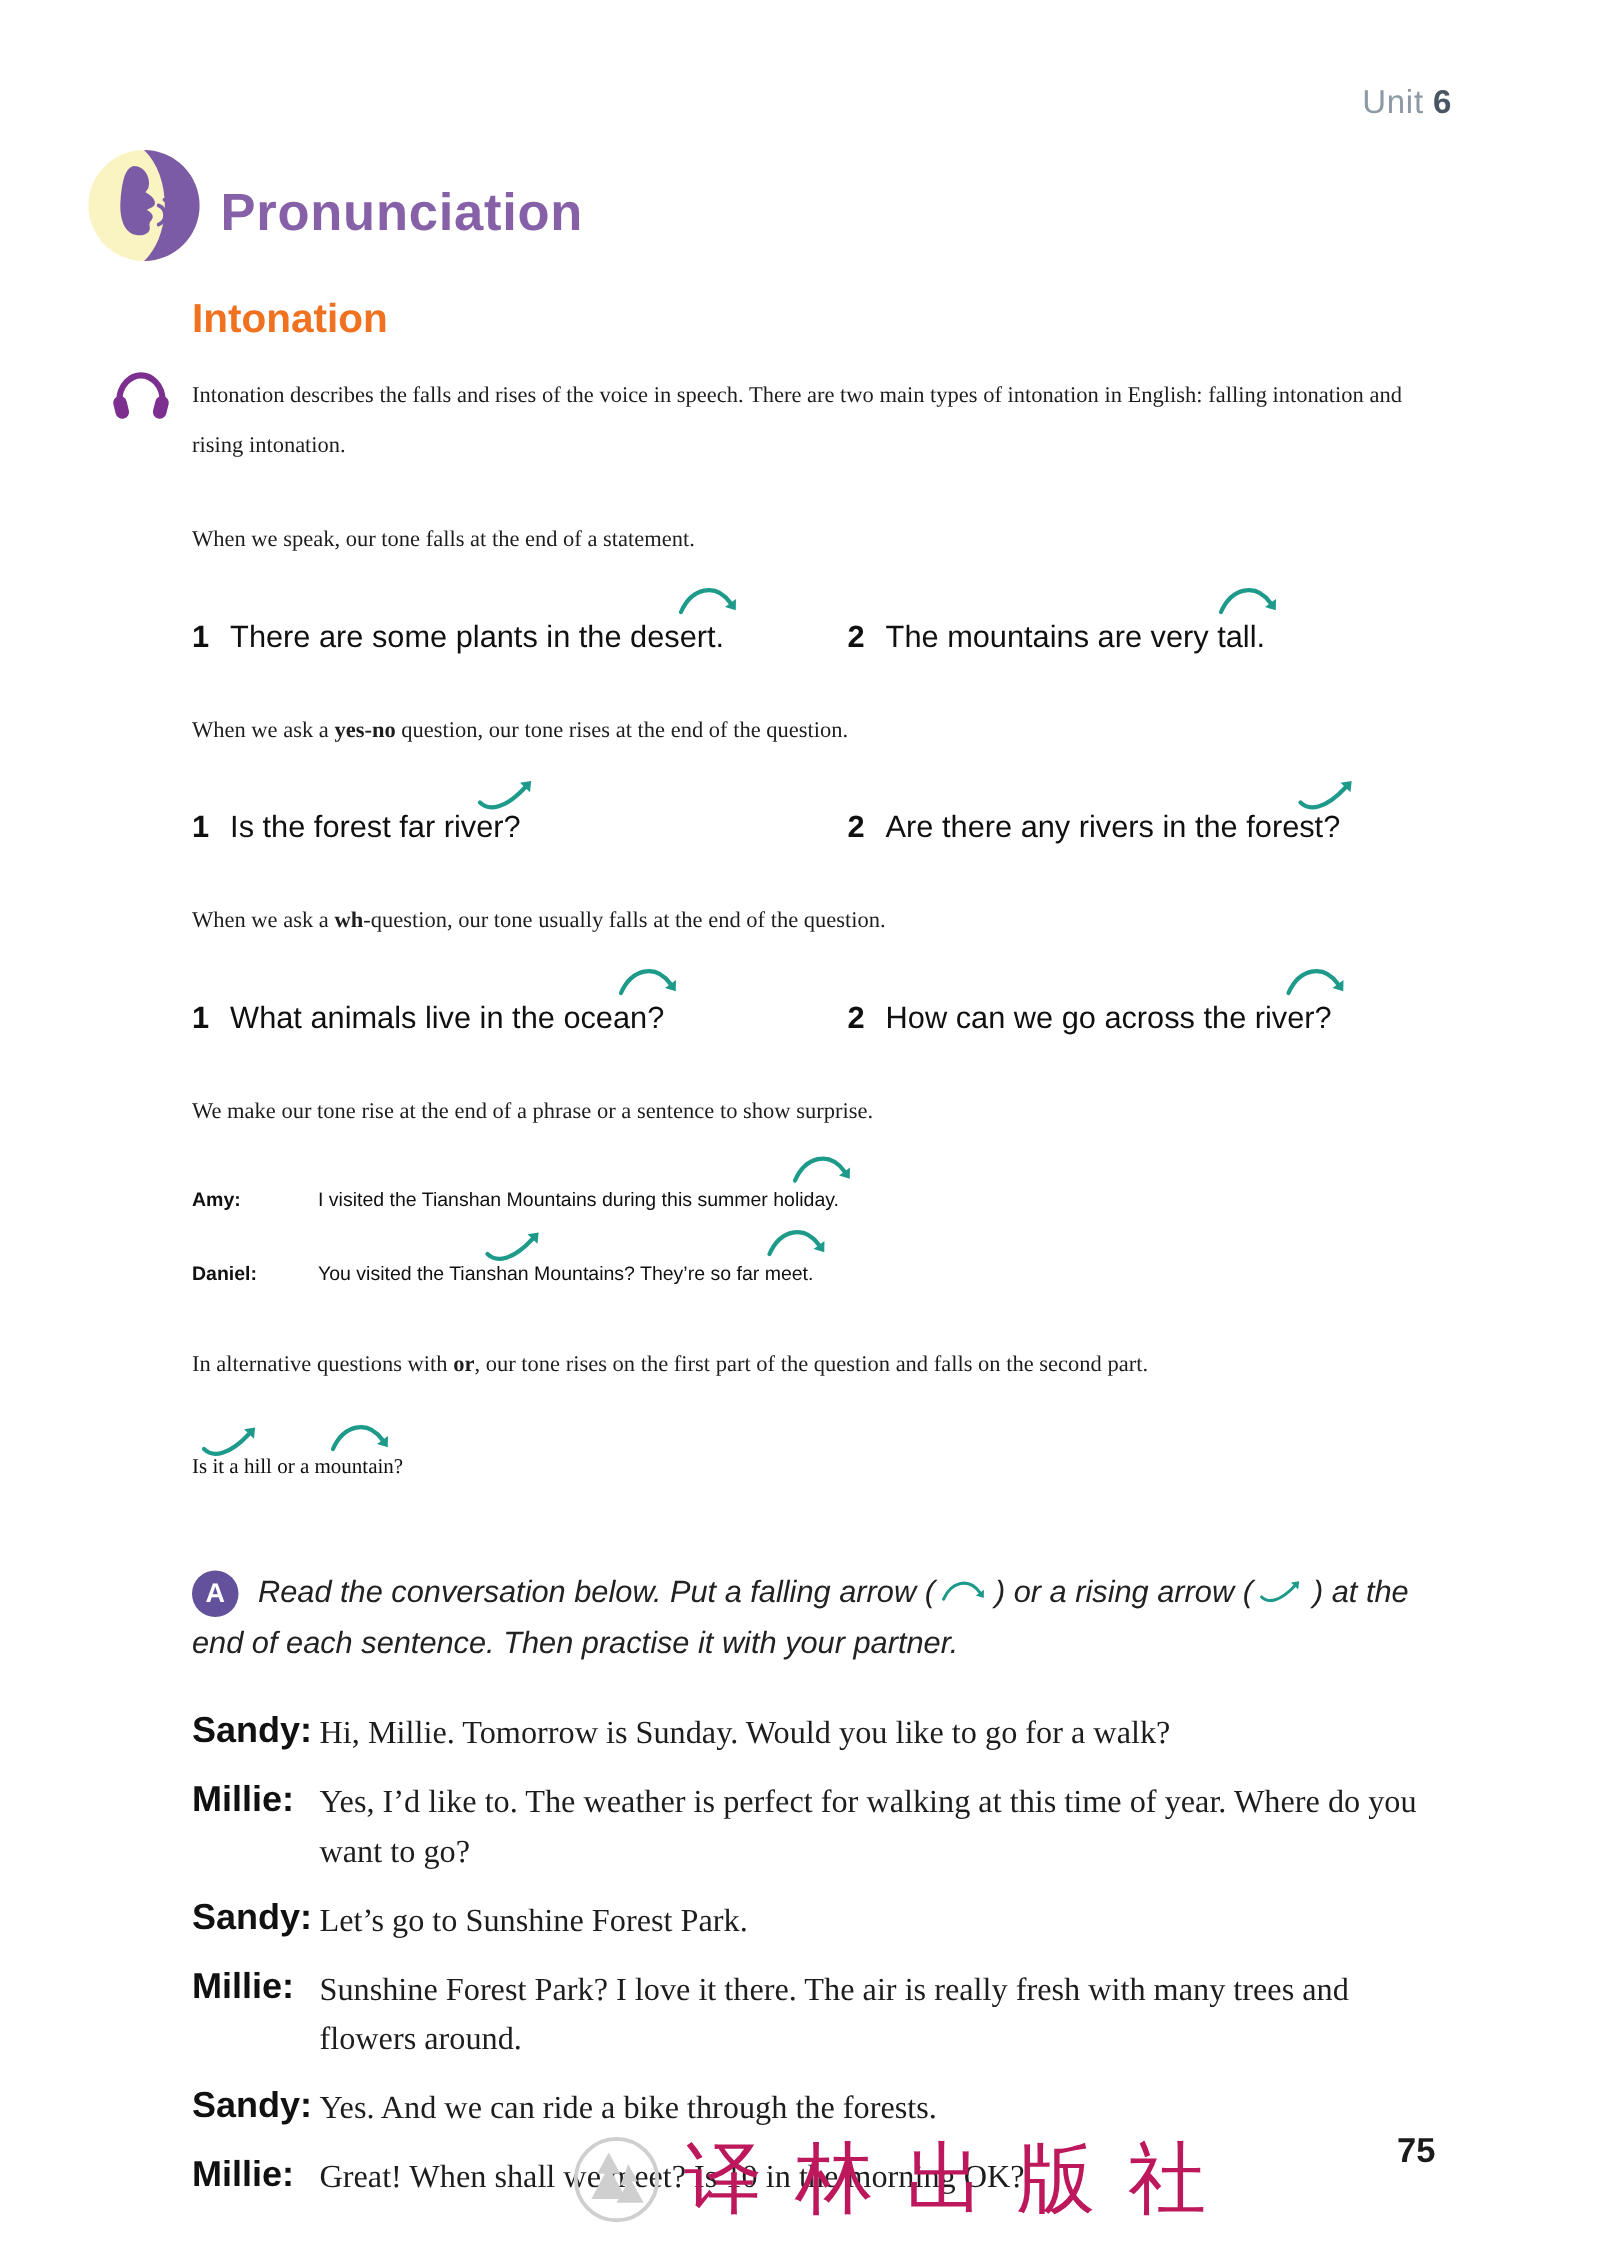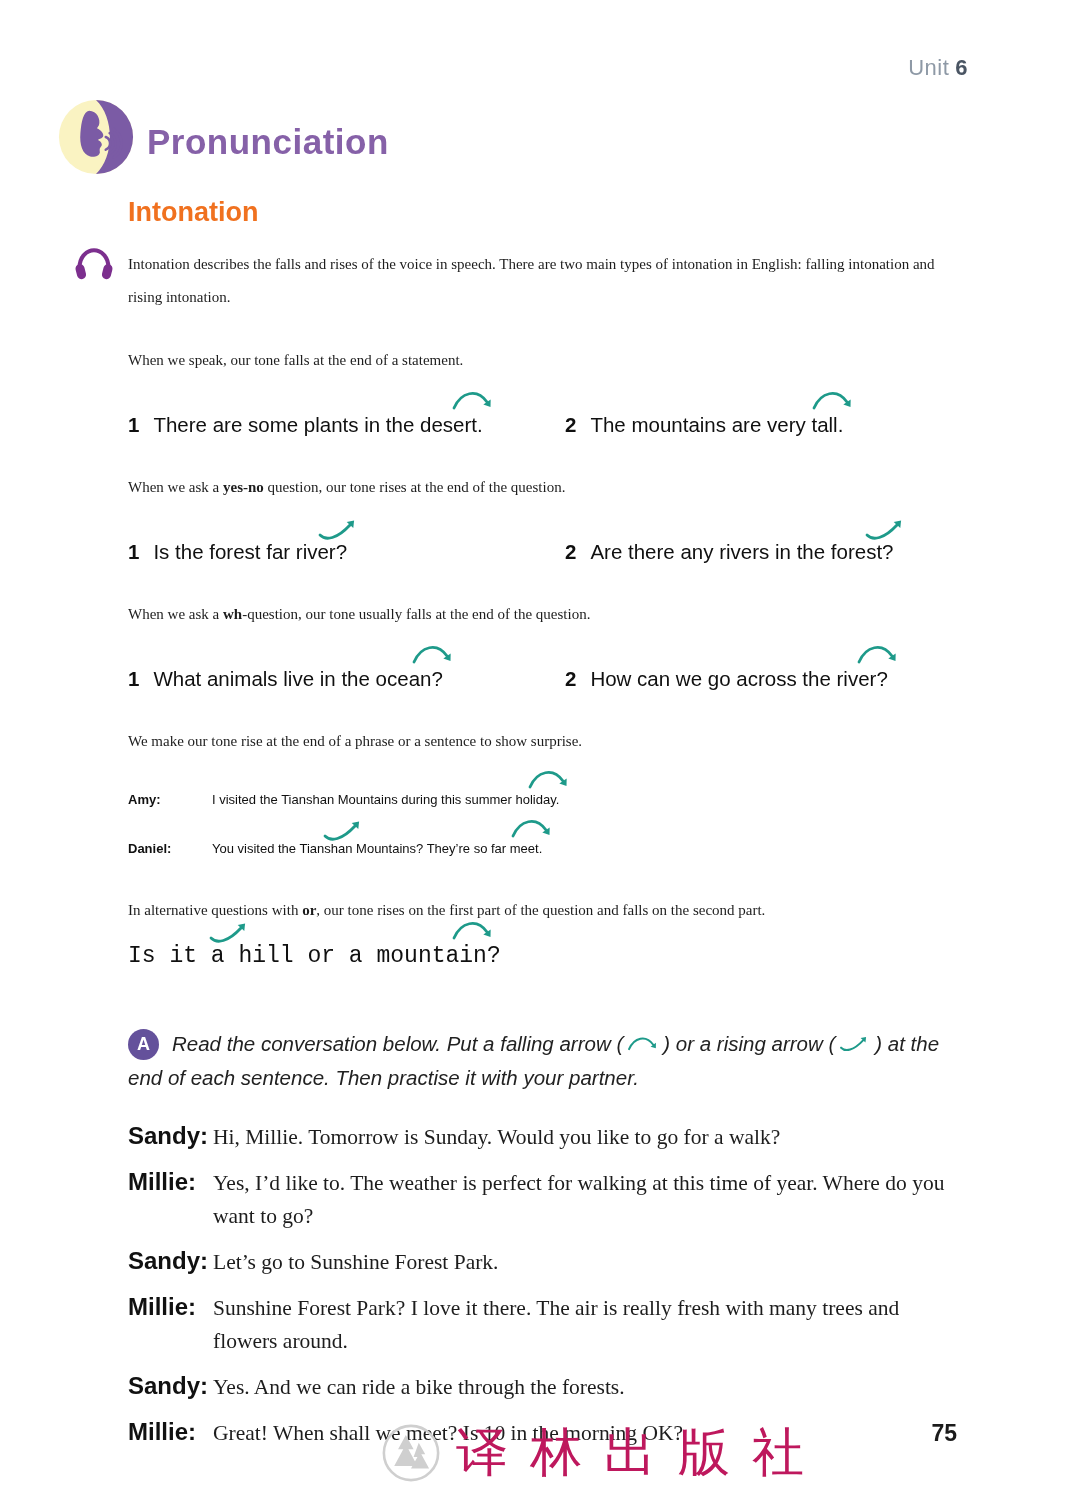--- a/index.html
+++ b/index.html
@@ -64,23 +64,23 @@
   .tail .arr.rise{bottom:calc(100% - 5px);right:-14px;}
   
   .dlg{
     display:flex;margin-top:34px;
     font-family:"Liberation Sans", sans-serif;
     font-size:13px;color:#101010;
   }
   .dlg .name{width:84px;font-weight:700;flex:none;}
   
   .single-ex{
-    margin-top:16px;
-    font-family:Liberation Mono, monospace;
-    font-size:23px;color:#101010;
+    margin-top:44px;
+    font-family:Liberation Serif, serif;
+    font-size:14px;color:#101010;
   }
   
   .exercise{margin-top:58px;max-width:845px;}
   .badge{
     float:left;width:31px;height:31px;border-radius:50%;
     background:var(--badge);color:#fff;
     font-family:"Liberation Sans", sans-serif;
     font-size:18px;font-weight:700;
     display:flex;align-items:center;justify-content:center;
     margin-right:13px;margin-top:2px;

